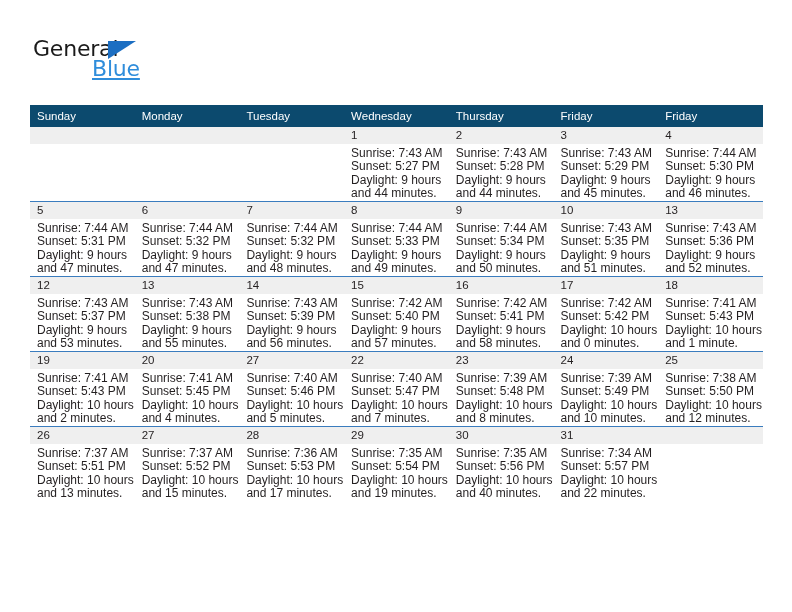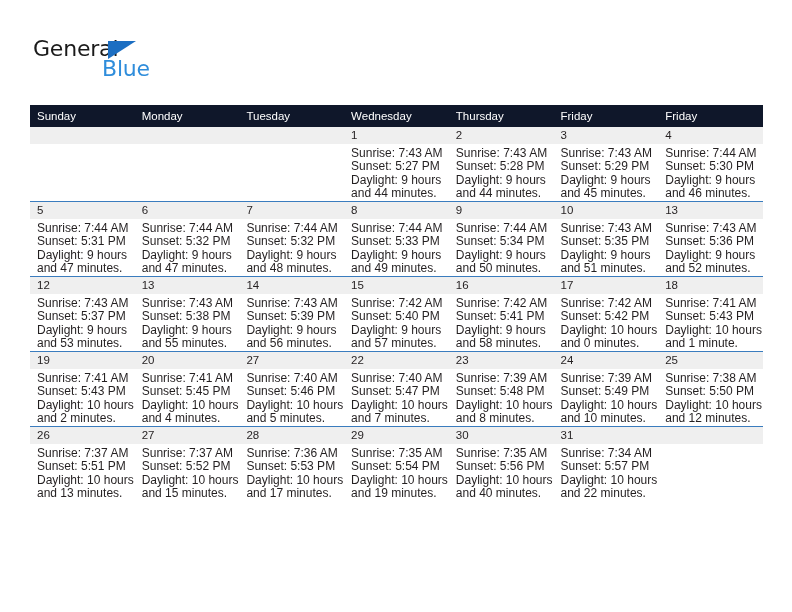--- a/index.html
+++ b/index.html
@@ -50,27 +50,28 @@
     position: absolute;
     left: 75px;
     top: 5px;
     width: 0;
     height: 0;
     border-left: 28px solid #1b6ec2;
     border-bottom: 18px solid transparent;
   }
   .logo-blue {
     position: absolute;
-    left: 69px;
+    left: 59px;
     top: 20px;
     font-size: 22px;
     letter-spacing: -0.2px;
     color: #2f8ddb;
     font-family: "DejaVu Sans", sans-serif;
     font-weight: 400;
+    text-decoration: underline;
   }
 
   .title {
     position: absolute;
     right: 36px;
     top: 32px;
     font-size: 26px;
     color: #231f20;
     text-align: right;
     font-weight: 400;
@@ -89,21 +90,21 @@
   
   .calendar {
     position: absolute;
     left: 30px;
     top: 105px;
     width: 733px;
     border-collapse: collapse;
     table-layout: fixed;
   }
   .calendar th {
-    background: #0f172a;
+    background: #0c4a6e;
     color: #ffffff;
     font-size: 11.5px;
     font-weight: 400;
     text-align: left;
     padding: 5px 0 5px 7px;
     height: 10px;
     border: none;
   }
   .calendar td {
     vertical-align: top;

